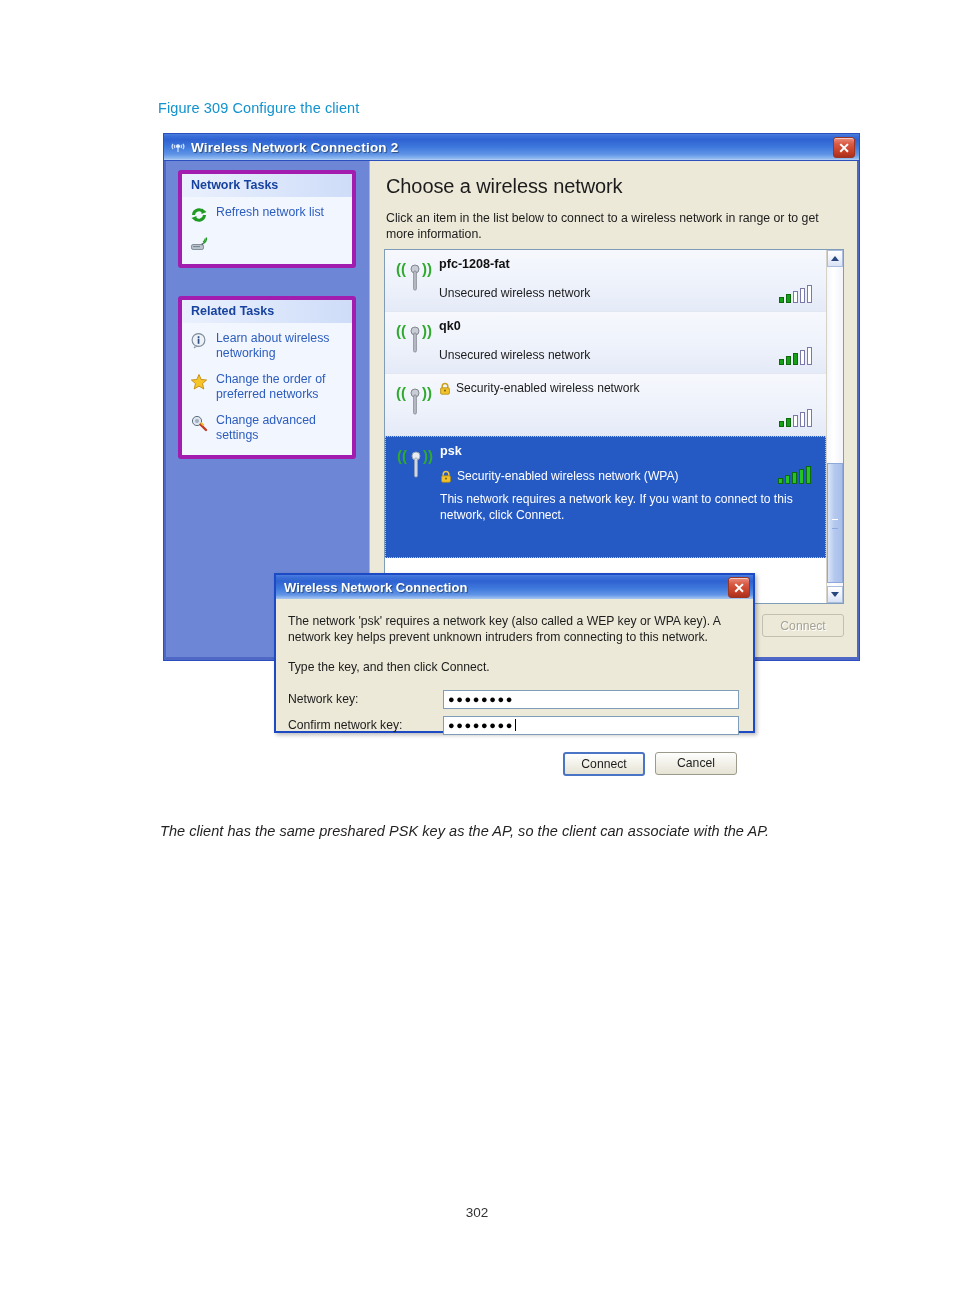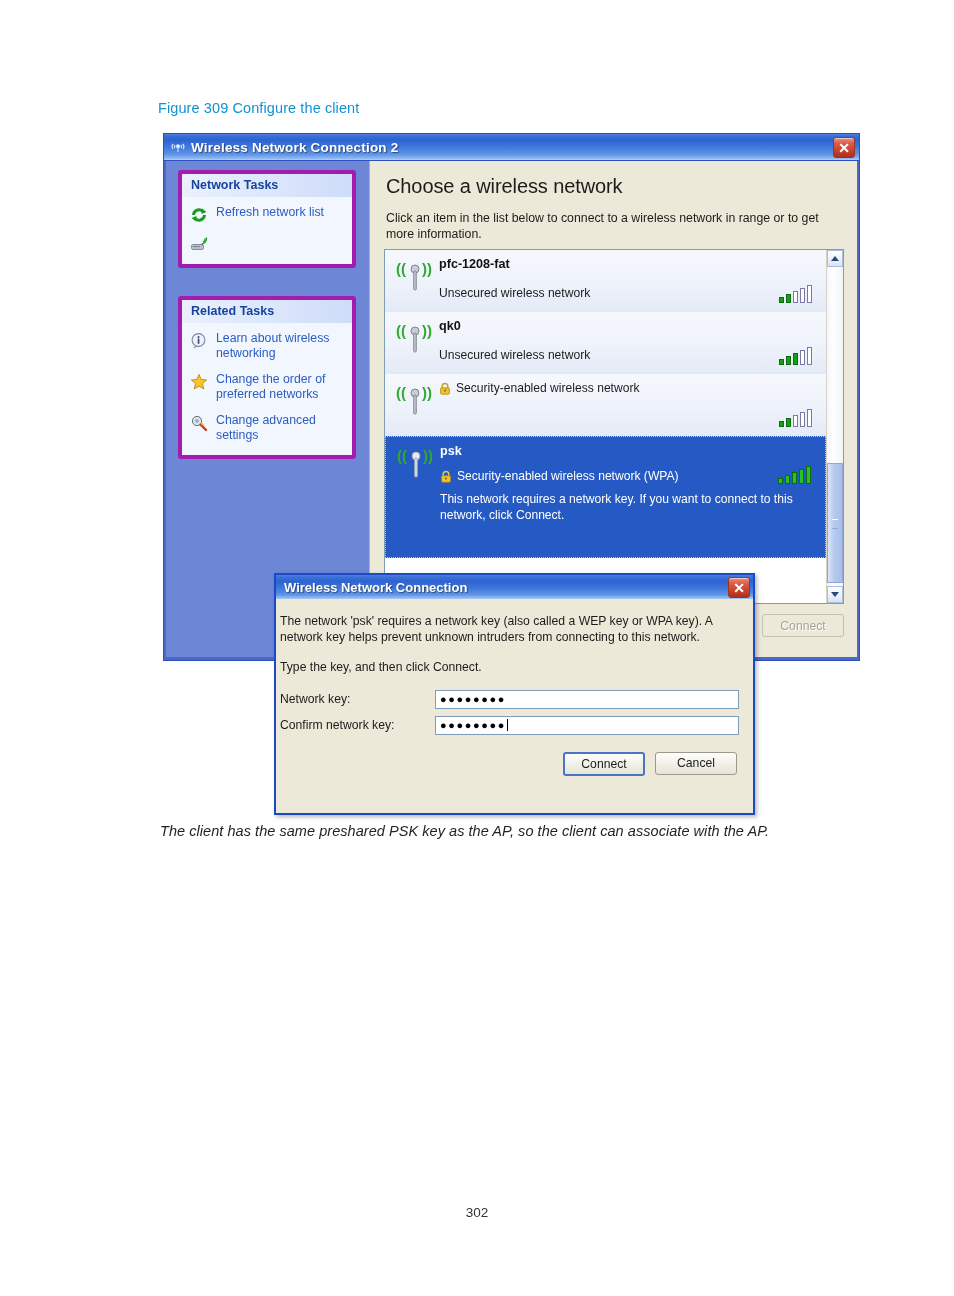--- a/index.html
+++ b/index.html
@@ -348,21 +348,21 @@
     border-radius: 3px;
     height: 24px;
   }
 
   
   .dlg {
     position: absolute;
     left: 274px;
     top: 573px;
     width: 481px;
-    height: 242px;
+    height: 160px;
     background: #ece9d8;
     border: 2px solid #1c49c4;
     box-sizing: border-box;
     box-shadow: 2px 2px 4px rgba(0,0,0,0.28);
   }
   .dlg-title {
     height: 24px;
     background: linear-gradient(to bottom,
         #4b7ede 0%, #3a6fd8 10%, #2f62d2 26%,
         #3e78dc 55%, #5f93e6 82%, #a8c8f2 100%);
@@ -383,21 +383,21 @@
     width: 20px; height: 19px;
     border-radius: 3px;
     background: linear-gradient(to bottom, #e98f7e 0%, #d95c46 30%, #c33c26 75%, #a9301e 100%);
     border: 1px solid #9c3422;
     box-shadow: inset 0 1px 0 rgba(255,255,255,0.55);
     display: flex; align-items: center; justify-content: center;
     color: #fff; font-size: 14px; font-weight: bold; line-height: 1;
     cursor: pointer;
   }
   .dlg-body {
-    padding: 14px 14px 0 4px;
+    padding: 14px 14px 0 12px;
   }
   .dlg-p {
     font-size: 12.2px;
     color: #1c1c1c;
     line-height: 1.33;
     margin: 0 0 14px 0;
   }
   .dlg-form {
     margin-top: 2px;
   }

